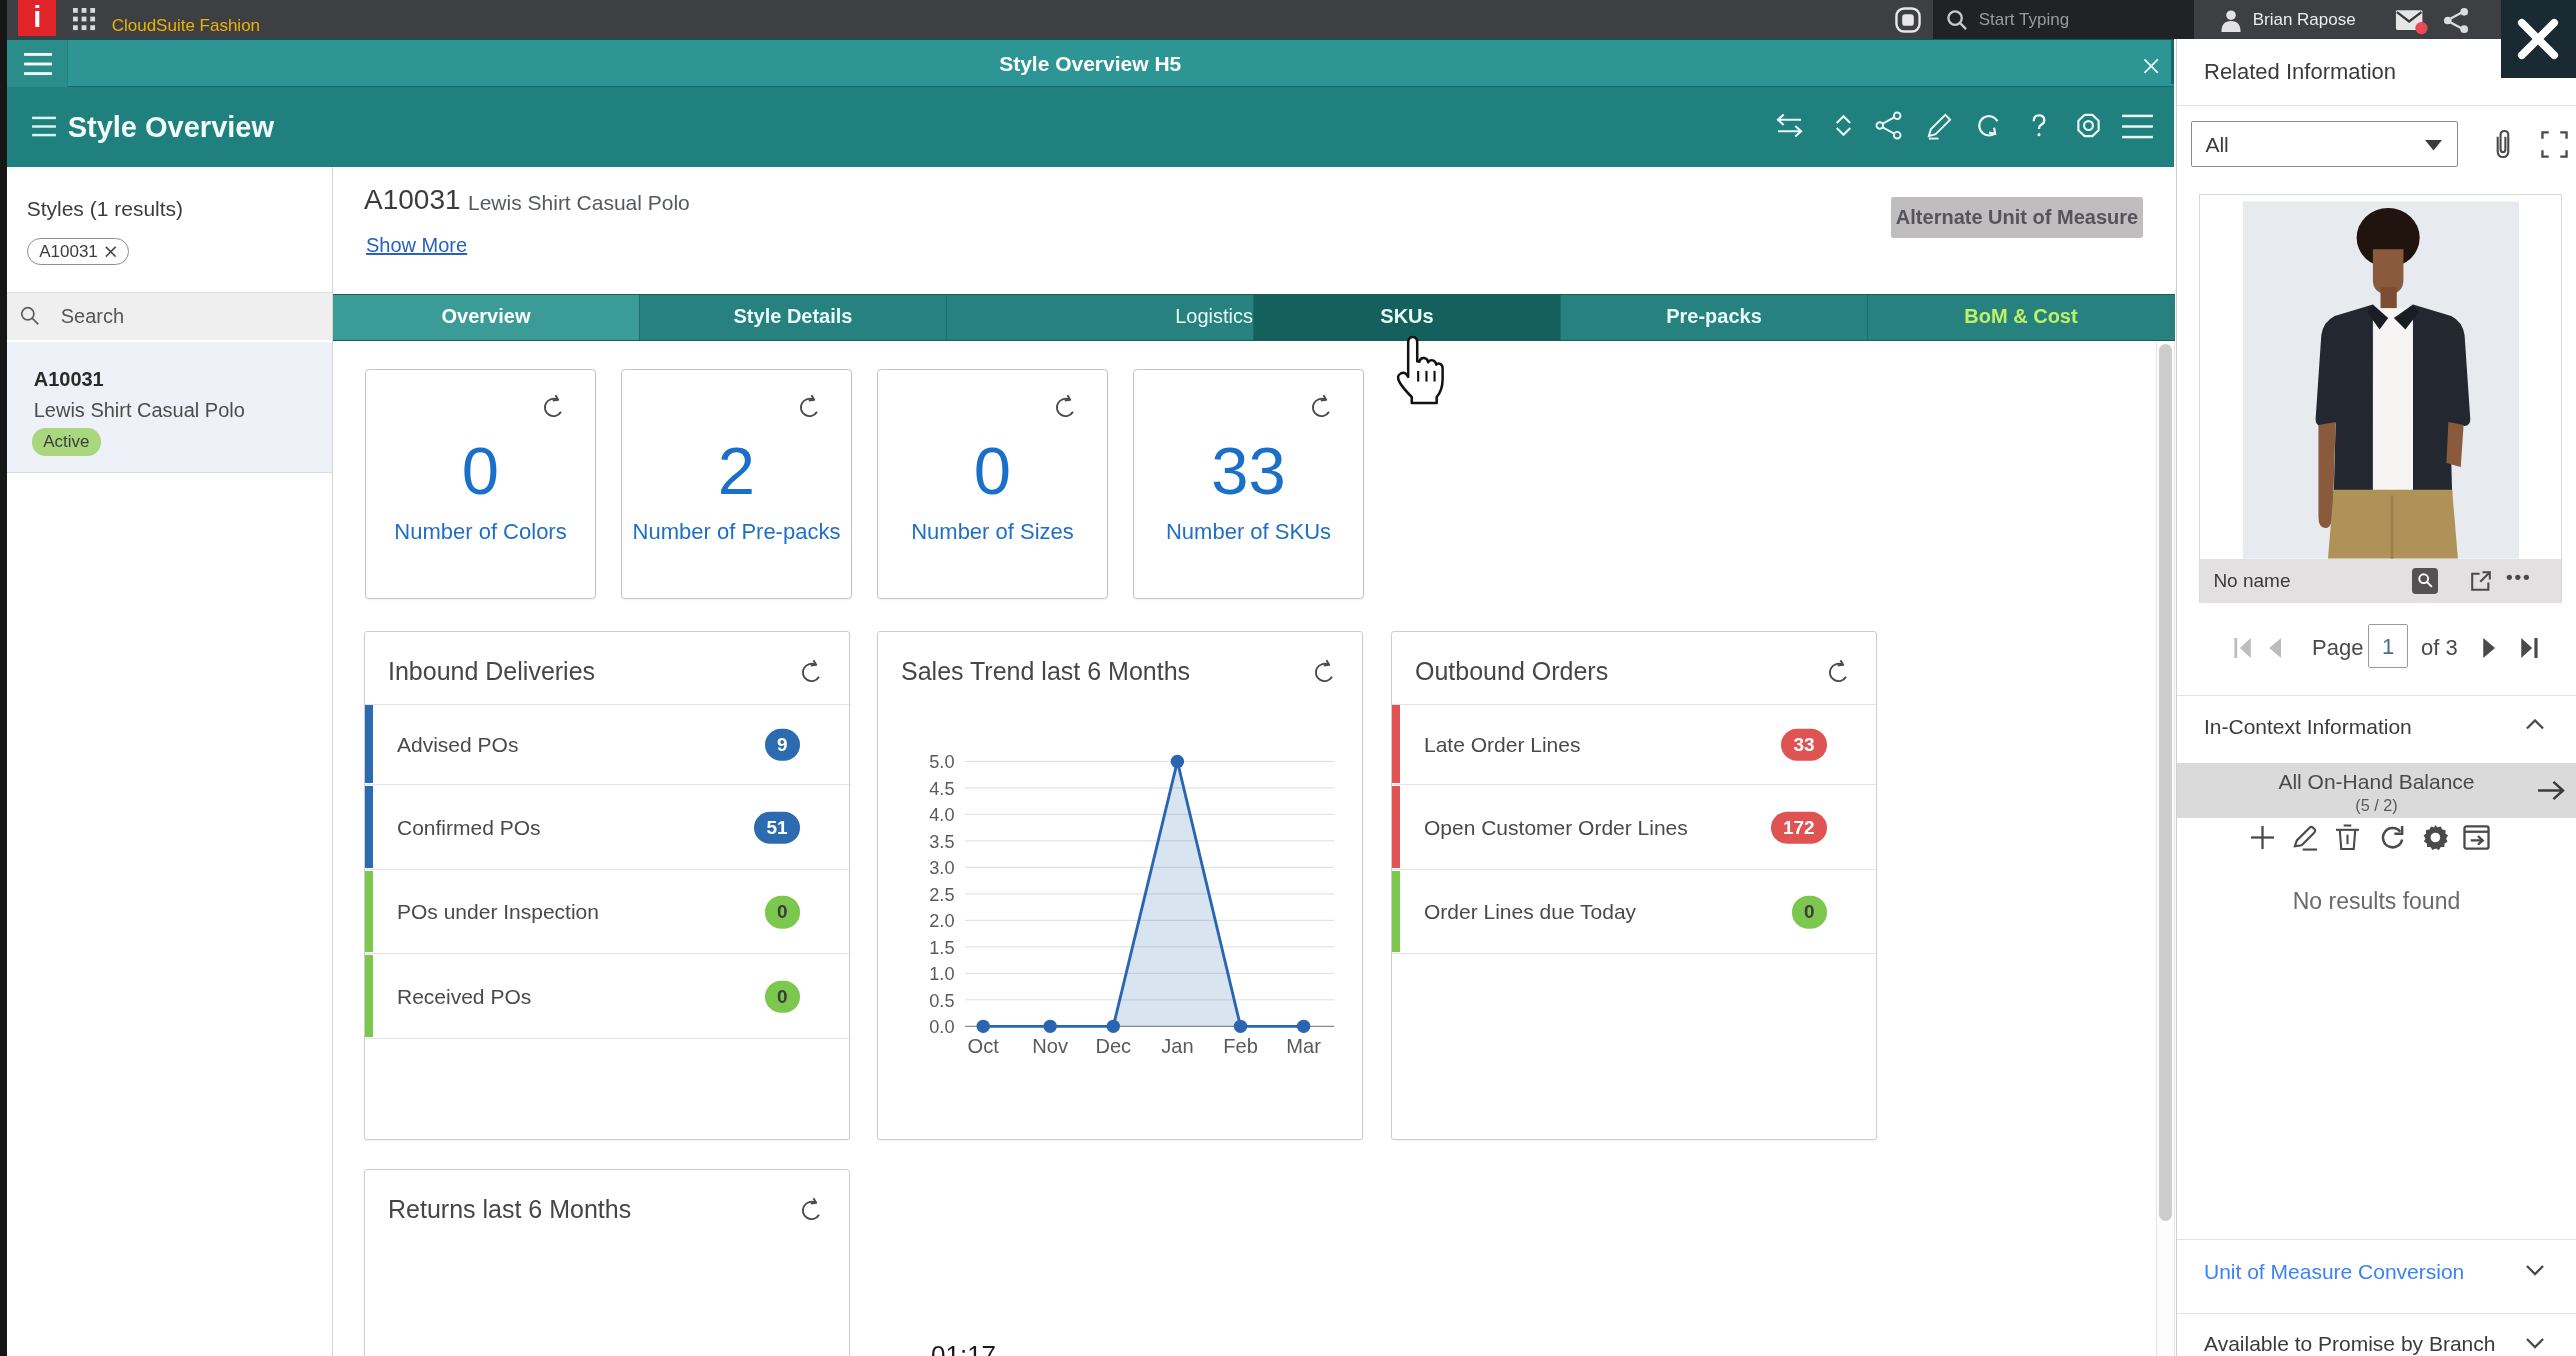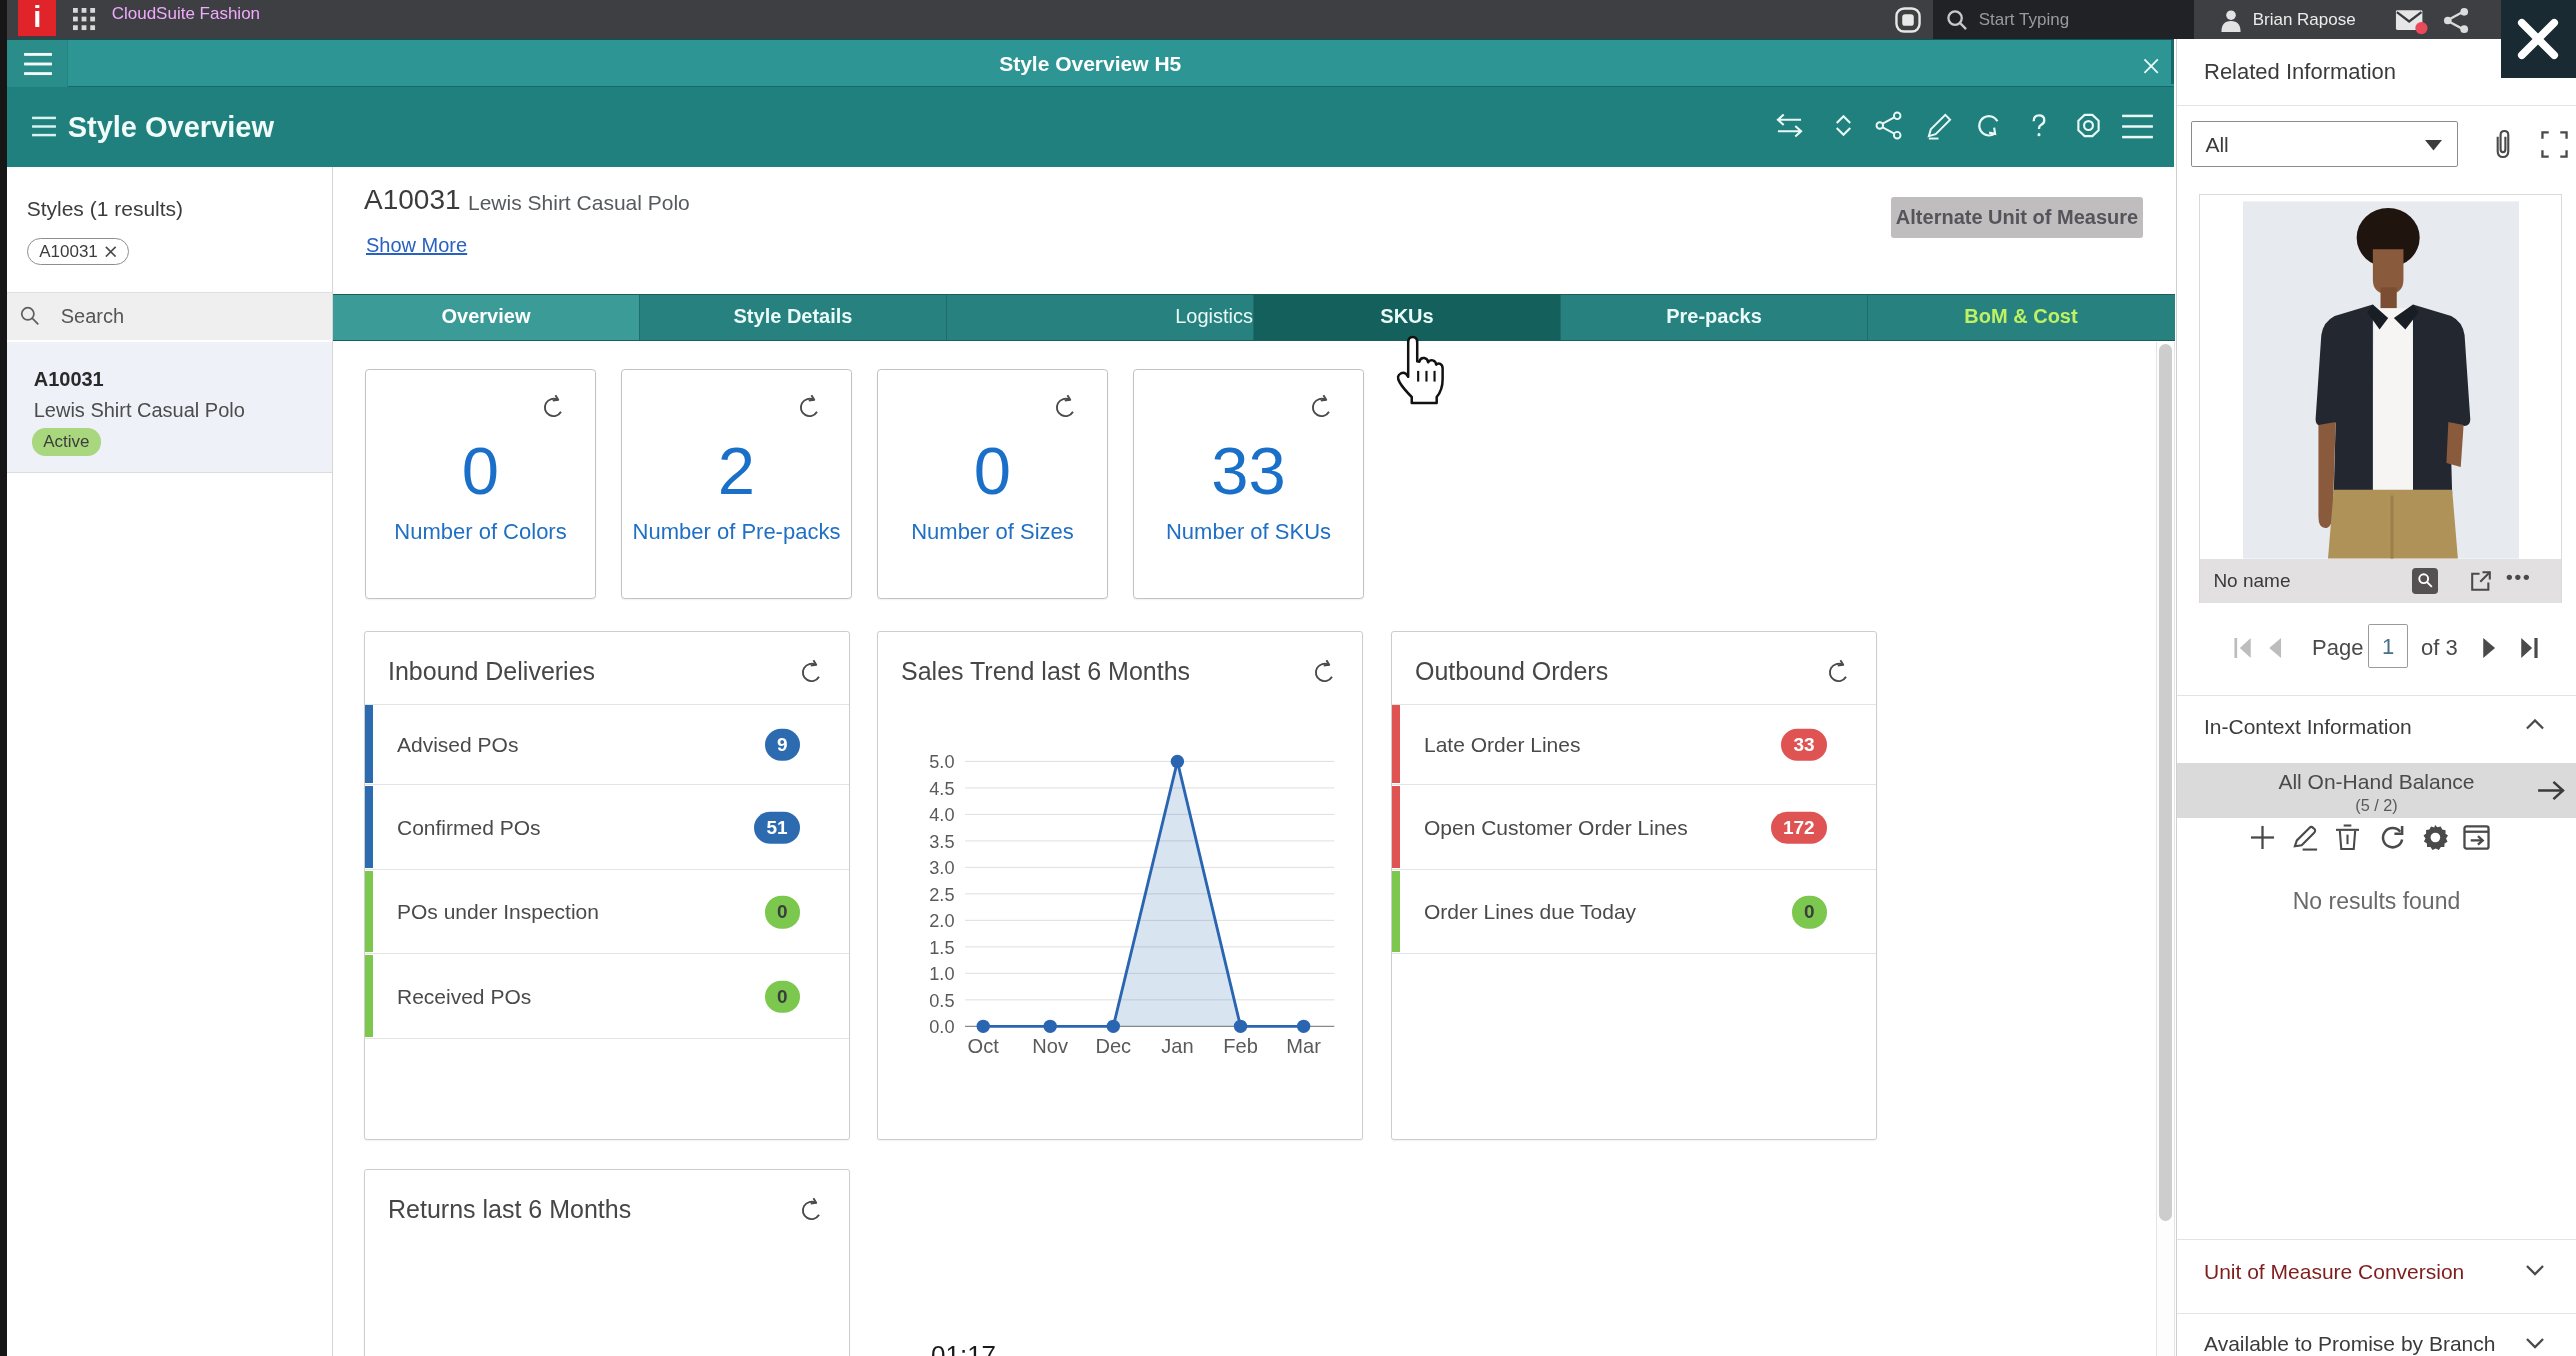--- a/index.html
+++ b/index.html
@@ -42,21 +42,21 @@
         <rect x="9" y="0" width="5" height="5"></rect>
         <rect x="18" y="0" width="5" height="5"></rect>
       <rect x="0" y="9" width="5" height="5"></rect>
         <rect x="9" y="9" width="5" height="5"></rect>
         <rect x="18" y="9" width="5" height="5"></rect>
       <rect x="0" y="18" width="5" height="5"></rect>
         <rect x="9" y="18" width="5" height="5"></rect>
         <rect x="18" y="18" width="5" height="5"></rect>
     </g>
   </svg>
-  <div class="abs" style="left:105px;top:4px;font-size:17px;color:#f0abfc;">CloudSuite Fashion</div>
+  <div class="abs" style="left:105px;top:16px;font-size:17px;color:#eab308;">CloudSuite Fashion</div>
 
   <svg class="abs" style="left:1888px;top:6.7px;" width="26" height="26" viewBox="0 0 27 27">
     <rect x="1.5" y="1.5" width="24" height="24" rx="8" fill="none" stroke="#e8e8e8" stroke-width="2.5"></rect>
     <rect x="7.5" y="7.5" width="12" height="12" rx="3" fill="#e8e8e8"></rect>
   </svg>
 
   <div class="abs" style="left:1926px;top:0;width:261px;height:39px;background:#212226;"></div>
   <svg class="abs" style="left:1939px;top:8.6px;" width="22" height="22" viewBox="0 0 23 23">
     <circle cx="9.5" cy="9.5" r="7" fill="none" stroke="#c9c9c9" stroke-width="2.4"></circle>
     <line x1="14.5" y1="14.5" x2="21" y2="21" stroke="#c9c9c9" stroke-width="2.4"></line>
@@ -473,21 +473,21 @@
 <svg class="abs" style="left:2463px;top:825px;" width="27" height="25" viewBox="0 0 28 26" fill="none" stroke="#4a4a4a" stroke-width="2.4">
   <rect x="1.5" y="1.5" width="25" height="23" rx="2"></rect>
     <line x1="1.5" y1="7" x2="26.5" y2="7"></line>
   <line x1="8" y1="16" x2="20" y2="16"></line>
     <path d="M15.5 11.5 L20.5 16 L15.5 20.5"></path>
 </svg>
 
 <div class="abs" style="left:2177px;top:888px;width:399px;text-align:center;font-size:23px;color:#6a6a6a;">No results found</div>
 
 <div class="abs" style="left:2177px;top:1239px;width:399px;height:1px;background:#e3e3e3;"></div>
-<div class="abs" style="left:2204px;top:1260px;font-size:21px;color:#7f1d1d;">Unit of Measure Conversion</div>
+<div class="abs" style="left:2204px;top:1260px;font-size:21px;color:#3b82f6;">Unit of Measure Conversion</div>
 <svg class="abs" style="left:2526px;top:1265px;" width="18" height="10.5" viewBox="0 0 19 11" fill="none" stroke="#4a4a4a" stroke-width="2.4">
     <path d="M1 1 L9.5 9.5 L18 1"></path>
   </svg>
 
 <div class="abs" style="left:2177px;top:1313px;width:399px;height:1px;background:#e3e3e3;"></div>
 <div class="abs" style="left:2204px;top:1332px;font-size:21px;color:#3b3b3b;">Available to Promise by Branch</div>
 <svg class="abs" style="left:2526px;top:1338px;" width="18" height="10.5" viewBox="0 0 19 11" fill="none" stroke="#4a4a4a" stroke-width="2.4">
     <path d="M1 1 L9.5 9.5 L18 1"></path>
   </svg>
 

